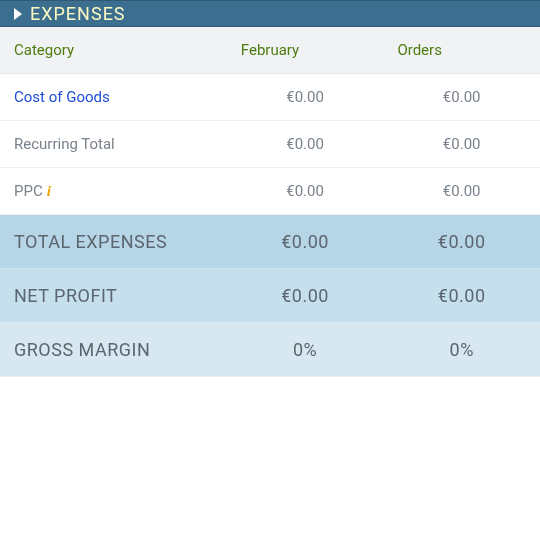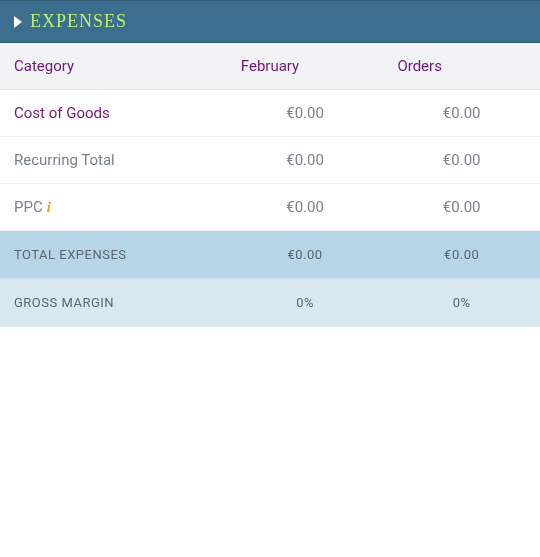--- a/index.html
+++ b/index.html
@@ -6,72 +6,71 @@
   body {
     font-family: -apple-system, BlinkMacSystemFont, "Segoe UI", Roboto, "Helvetica Neue", Arial, sans-serif;
     background: #fff;
     width: 540px;
     height: 557px;
     color: #5a6169;
   }
   .panel { width: 540px; }
   .panel-header {
     background: #3b6e8f;
-    color: #bef264;
-    padding: 10px 12px;
+    color: #fef9c3;
+    padding: 2px 12px;
     display: flex;
     align-items: center;
     font-size: 18px;
     letter-spacing: 1px;
     font-weight: 400;
     border-top: 1px solid #2f5a76;
     border-bottom: 1px solid #2f5a76;
-    font-family: Liberation Serif, serif;
   }
   .panel-header .chev {
     margin-right: 6px;
     display: inline-flex;
     align-items: center;
   }
   table {
     width: 100%;
     border-collapse: collapse;
     table-layout: fixed;
   }
   th, td {
     text-align: left;
     font-weight: 400;
   }
   thead th {
     background: #f0f2f4;
-    color: #701a75;
+    color: #4d7c0f;
     font-size: 15px;
     padding: 14px 14px;
     border-bottom: 1px solid #e6e8eb;
   }
   thead th.col-month, thead th.col-total { text-align: left; }
   tbody td {
     padding: 14px 14px;
     font-size: 15px;
     border-bottom: 1px solid #eef0f2;
     color: #7a828c;
   }
   tbody td.col-month, tbody td.col-total { text-align: center; }
-  tbody tr.link-row td.col-cat { color: #701a75; }
+  tbody tr.link-row td.col-cat { color: #1d4ed8; }
   .info-icon {
     color: #f0a500;
     font-style: italic;
     font-weight: 700;
     font-family: Georgia, "Times New Roman", serif;
     margin-left: 4px;
     font-size: 15px;
   }
   tfoot td {
     padding: 16px 14px;
-    font-size: 13px;
+    font-size: 18px;
     letter-spacing: 0.5px;
     color: #5c6670;
   }
   tfoot td.col-month, tfoot td.col-total { text-align: center; }
   tfoot tr.sum-row-1 { background: #b6d5e6; }
   tfoot tr.sum-row-2 { background: #c6dfed; }
   tfoot tr.sum-row-3 { background: #d7e8f1; }
   tfoot tr td { border-bottom: 1px solid rgba(255,255,255,0.35); }
   col.c1 { width: 42%; }
   col.c2 { width: 29%; }
@@ -119,20 +118,25 @@
           <td class="col-month">€0.00</td>
           <td class="col-total">€0.00</td>
         </tr>
       </tbody>
     <tfoot id="summary">
         <tr class="sum-row-1">
           <td class="col-cat">TOTAL EXPENSES</td>
           <td class="col-month">€0.00</td>
           <td class="col-total">€0.00</td>
         </tr>
+        <tr class="sum-row-2">
+          <td class="col-cat">NET PROFIT</td>
+          <td class="col-month">€0.00</td>
+          <td class="col-total">€0.00</td>
+        </tr>
         <tr class="sum-row-3">
           <td class="col-cat">GROSS MARGIN</td>
           <td class="col-month">0%</td>
           <td class="col-total">0%</td>
         </tr>
       </tfoot>
   </table>
 </div>
 
 </body></html>

